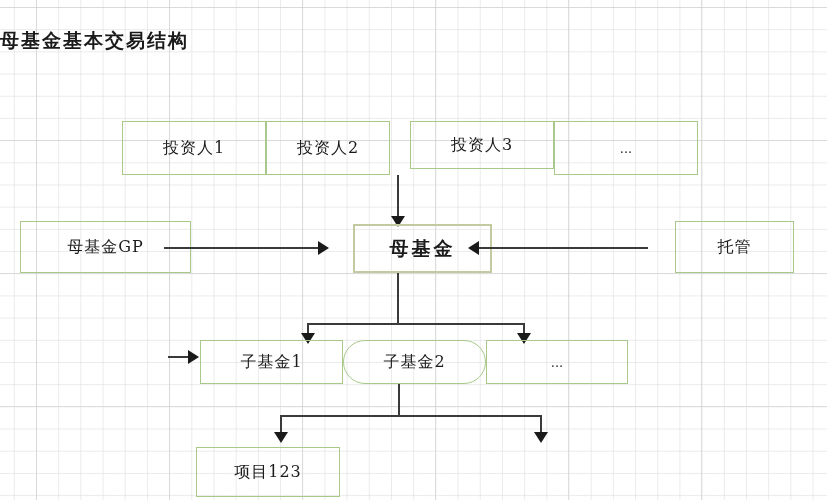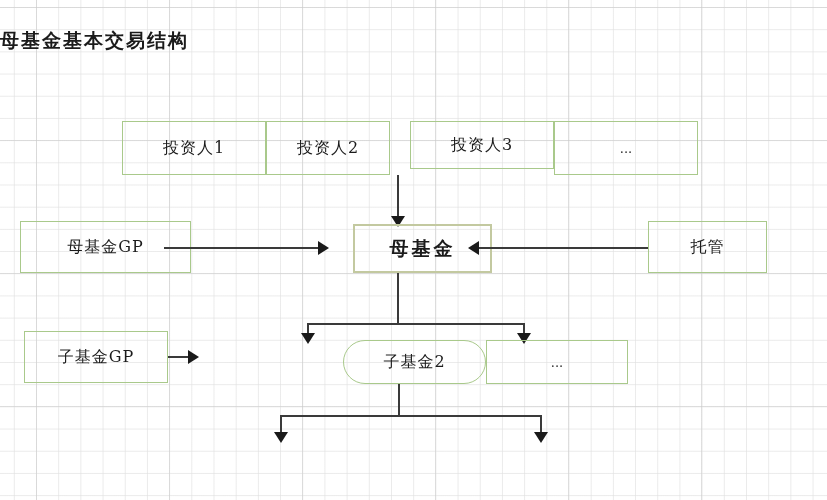--- a/index.html
+++ b/index.html
@@ -115,51 +115,54 @@
   <div class="arrow-down" style="left:391px; top:216px;"></div>
 
   <div class="box" style="left:20px; top:221px; width:171px; height:52px;">
     <span>母基金GP</span>
   </div>
 
   <div class="box strong" style="left:329px; top:224px; width:139px; height:49px;margin-left:24px;">
     <span>母基金</span>
   </div>
 
-  <div class="box" style="left:648px; top:221px; width:119px; height:52px;">
+  <div class="box" style="left:675px; top:221px; width:119px; height:52px;">
     <span>托管</span>
   </div>
 
   <div class="conn hline" style="left:164px; top:247px; width:155px;"></div>
   <div class="arrow-right" style="left:318px; top:241px;"></div>
 
   <div class="conn hline" style="left:479px; top:247px; width:169px;"></div>
   <div class="arrow-left" style="left:468px; top:241px;"></div>
 
   <div class="conn vline" style="left:397px; top:273px; height:51px;"></div>
   <div class="conn hline" style="left:307px; top:323px; width:217px;"></div>
   <div class="conn vline" style="left:307px; top:323px; height:17px;"></div>
   <div class="conn vline" style="left:523px; top:323px; height:17px;"></div>
   <div class="arrow-down" style="left:301px; top:333px;"></div>
   <div class="arrow-down" style="left:517px; top:333px;"></div>
 
-  <div class="box" style="left:24px; top:331px; width:144px; height:52px;">
-    <span>子基金GP</span>
-  </div>
   <div class="conn hline" style="left:168px; top:356px; width:22px;"></div>
   <div class="arrow-right" style="left:188px; top:350px;"></div>
 
+  <div class="box" style="left:200px; top:340px; width:143px; height:44px;">
+    <span>子基金1</span>
+  </div>
   <div class="box" style="left:343px; top:340px; width:143px; height:44px;border-radius:22px;">
     <span>子基金2</span>
   </div>
   <div class="box ellipsis" style="left:486px; top:340px; width:142px; height:44px;">
     <span>...</span>
   </div>
 
   <div class="conn vline" style="left:398px; top:384px; height:32px;"></div>
   <div class="conn hline" style="left:280px; top:415px; width:261px;"></div>
   <div class="conn vline" style="left:280px; top:415px; height:22px;"></div>
   <div class="conn vline" style="left:540px; top:415px; height:22px;"></div>
   <div class="arrow-down" style="left:274px; top:432px;"></div>
   <div class="arrow-down" style="left:534px; top:432px;"></div>
 
+  <div class="box" style="left:196px; top:447px; width:144px; height:50px;">
+    <span>项目123</span>
+  </div>
 
 </div>
 
 </body></html>

